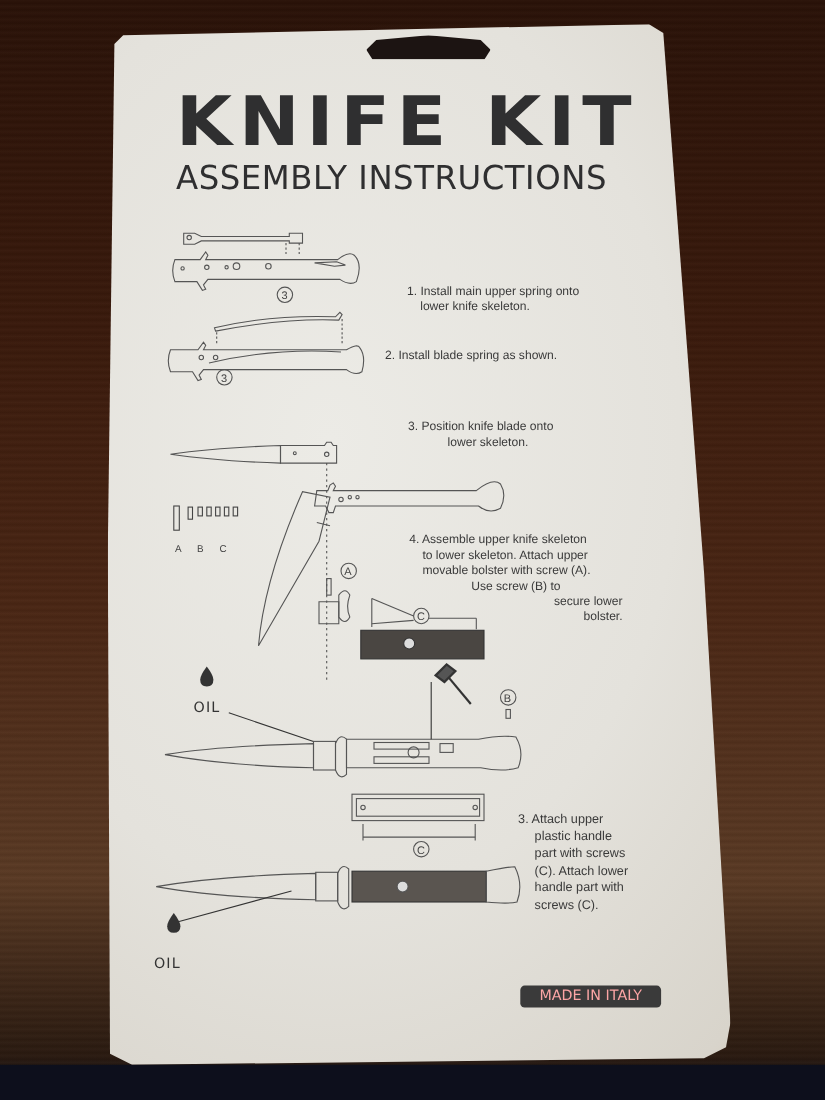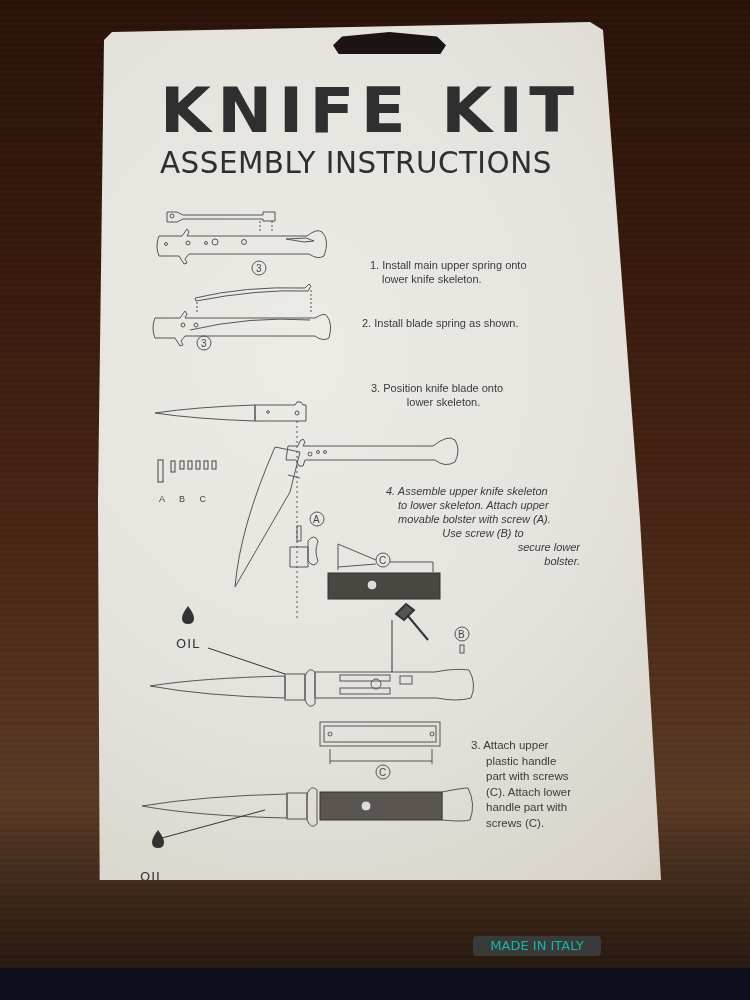--- a/index.html
+++ b/index.html
@@ -6,21 +6,21 @@
   body {
     width:750px; height:1000px; overflow:hidden; position:relative;
     background: linear-gradient(180deg,#2a1208 0%,#3a1a0c 30%,#4a2614 55%,#5a3a24 80%,#2a1a10 96%,#0d0d18 100%);
     font-family: "Liberation Sans", sans-serif;
   }
   .wood-lines { position:absolute; inset:0; pointer-events:none;
     background: repeating-linear-gradient(180deg, rgba(255,255,255,0.015) 0px, rgba(0,0,0,0.06) 3px, rgba(255,255,255,0.02) 6px);
   }
   .floor { position:absolute; left:0; right:0; top:968px; height:32px; background:#0d0f1c; }
   .card {
-    position:absolute; left:0; top:0; width:750px; height:880px;
+    position:absolute; left:0; top:0; width:750px; height:1000px;
     clip-path: polygon(112px 32px, 590px 22px, 603px 30px, 640px 520px, 664px 930px, 660px 952px, 640px 962px, 120px 968px, 100px 958px, 98px 500px, 104px 40px);
     background: radial-gradient(ellipse at 40% 40%, #ecebe6 0%, #e4e2dc 50%, #d8d4cb 85%, #cdbfa6 100%);
   }
   .hang-slot {
     position:absolute; left:333px; top:32px; width:113px; height:22px;
     background:#1c1412;
     clip-path: polygon(0% 60%, 8% 20%, 50% 0%, 92% 20%, 100% 60%, 95% 100%, 5% 100%);
   }
   .title {
     position:absolute; left:160px; top:80px; font-size:62px; font-weight:bold;
@@ -28,22 +28,22 @@
     transform: scaleX(1.06); transform-origin:left;
   }
   .subtitle {
     position:absolute; left:160px; top:148px; font-size:30px; color:#2f2f30;
     letter-spacing:0.5px; font-family:"DejaVu Sans", sans-serif; line-height:1;
     transform: scaleX(0.98); transform-origin:left;
   }
   .step { position:absolute; font-size:11px; color:#3a3a3a; line-height:14px; }
   .oil-label { position:absolute; font-size:13px; color:#333; letter-spacing:1px; font-family:"DejaVu Sans", sans-serif; }
   .made-in {
-    position:absolute; left:473px; top:936px; width:128px; height:20px;
-    background:#3a3a3a; color:#14b8a6; font-size:13px; text-align:center; line-height:20px;
+    position:absolute; left:473px; top:896px; width:128px; height:20px;
+    background:#3a3a3a; color:#fca5a5; font-size:13px; text-align:center; line-height:20px;
     border-radius:4px; letter-spacing:0; font-family:"DejaVu Sans", sans-serif;
   }
   svg.diagram { position:absolute; left:0; top:0; }
   .parts-label { position:absolute; font-size:9px; color:#444; letter-spacing:6px; }
 </style>
 </head>
 <body>
 
 <div class="wood-lines"></div>
 <div class="floor"></div>
@@ -52,30 +52,30 @@
   <div class="hang-slot"></div>
 
   <div class="title">KNIFE KIT</div>
   <div class="subtitle">ASSEMBLY INSTRUCTIONS</div>
 
   <div class="step" style="left:370px; top:222px;margin-top:36px;">
     <div>1. Install main upper spring onto</div>
     <div style="padding-left:12px">lower knife skeleton.</div>
   </div>
 
-  <div class="step" style="left:362px; top:316px;">
+  <div class="step" style="left:350px; top:316px;">
     <div>2. Install blade spring as shown.</div>
   </div>
 
   <div class="step" style="left:371px; top:381px;text-align:center;">
     <div>3. Position knife blade onto</div>
     <div style="padding-left:13px">lower skeleton.</div>
   </div>
 
-  <div class="step" style="left:386px; top:484px; width:196px;font-style:italic;">
+  <div class="step" style="left:372px; top:484px; width:196px;">
     <div>4. Assemble upper knife skeleton</div>
     <div style="padding-left:12px">to lower skeleton. Attach upper</div>
     <div style="padding-left:12px">movable bolster with screw (A).</div>
     <div style="text-align:center; padding-right:2px">Use screw (B) to</div>
     <div style="text-align:right; padding-right:2px">secure  lower</div>
     <div style="text-align:right; padding-right:2px">bolster.</div>
   </div>
 
   <div class="step" style="left:471px; top:738px; font-size:11.5px; line-height:15.5px;">
     <div>3. Attach upper</div>

